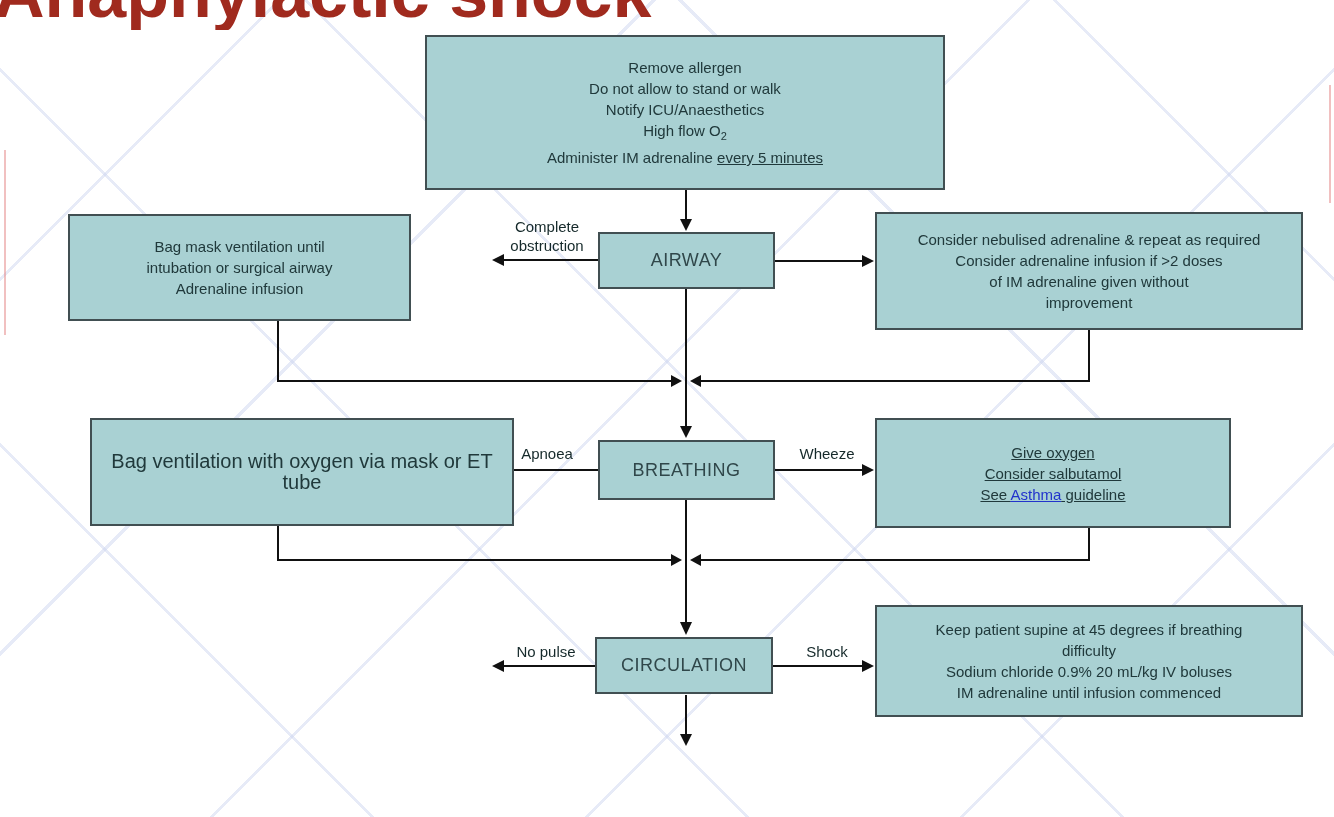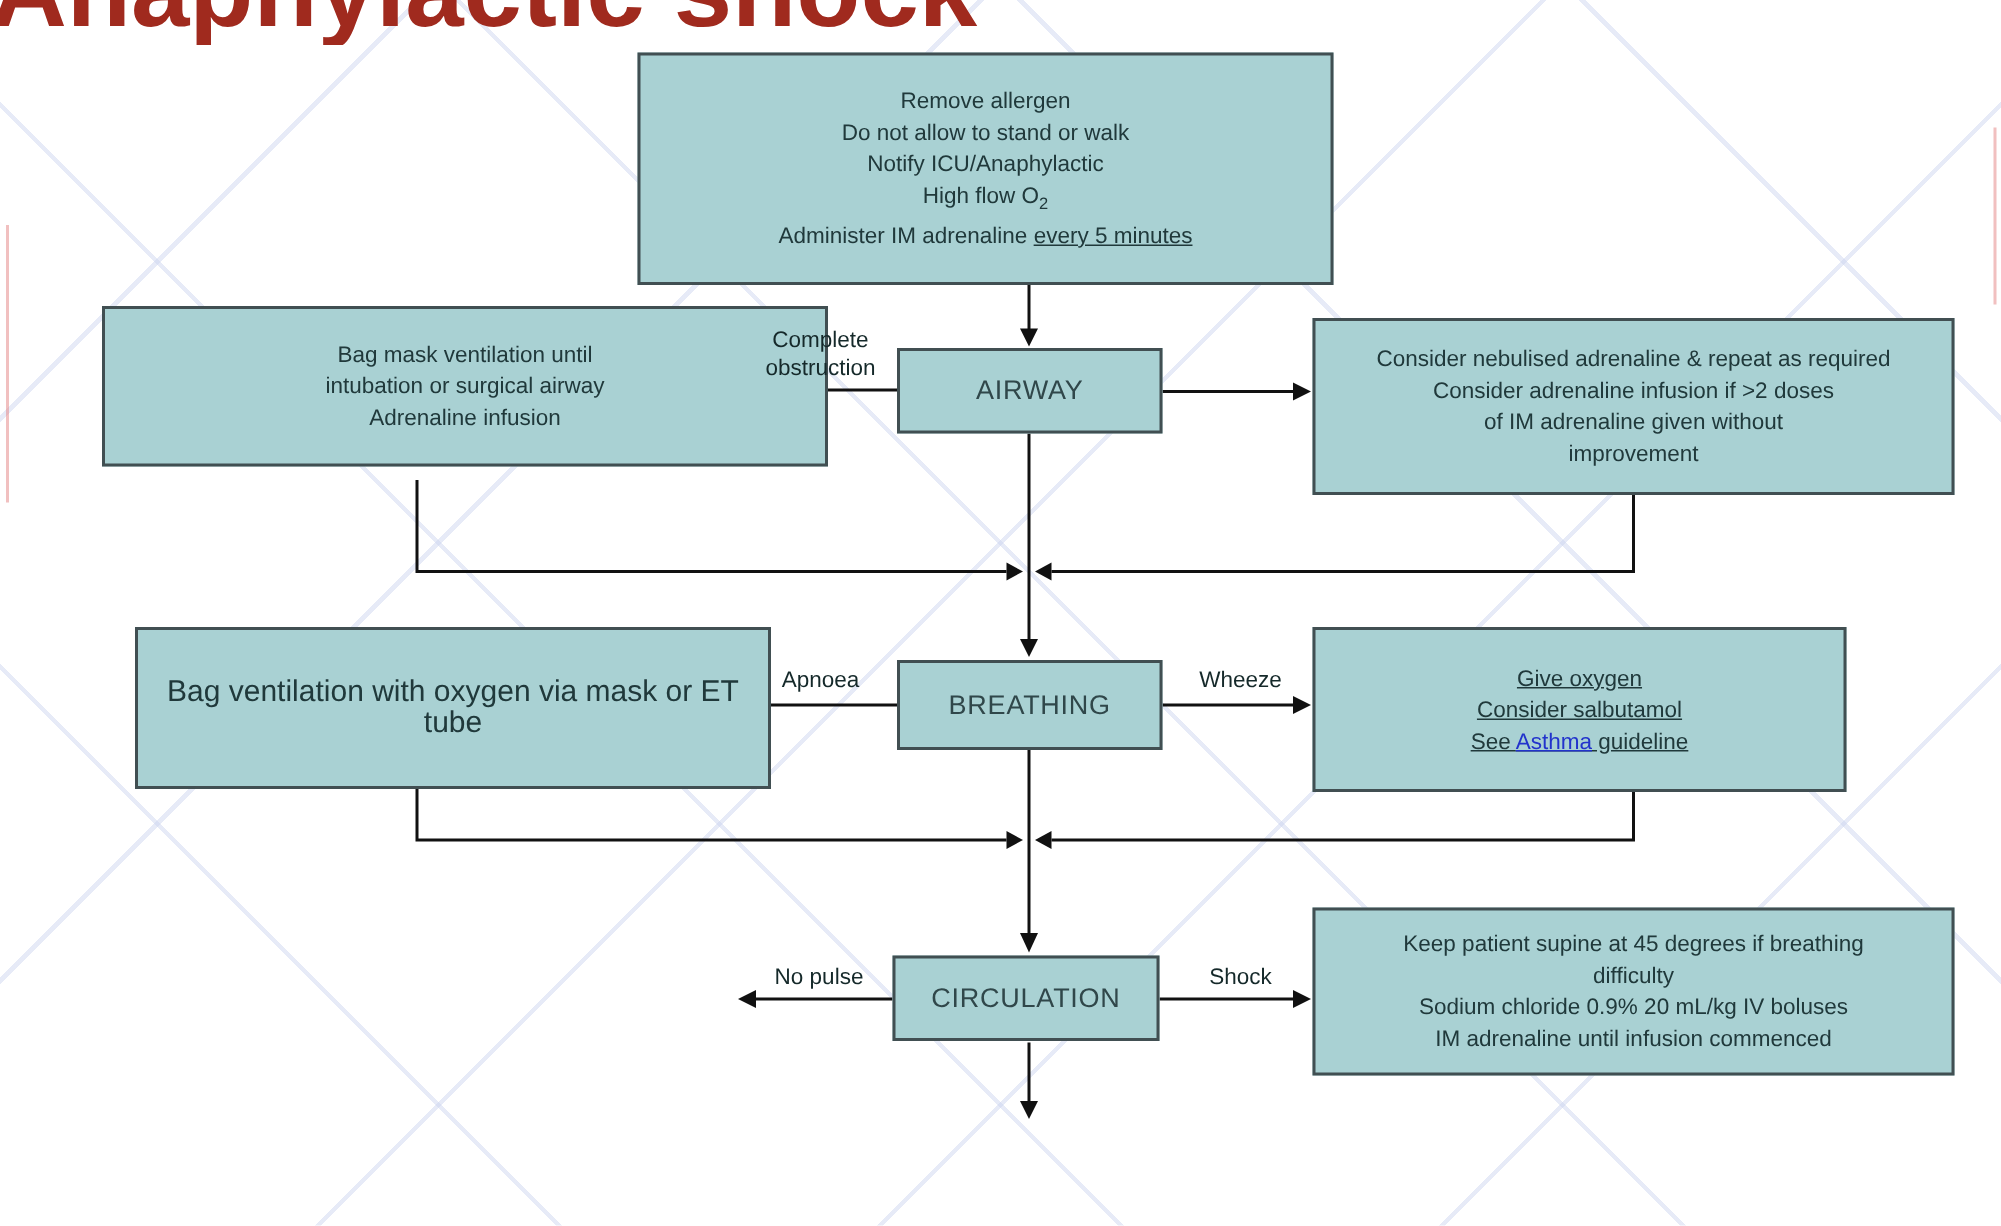--- a/index.html
+++ b/index.html
@@ -88,29 +88,29 @@
       <polygon points="862,464 862,476 874,470"></polygon>
       <polygon points="671,554 671,566 682,560"></polygon>
       <polygon points="701,554 701,566 690,560"></polygon>
       <polygon points="680,622 692,622 686,635"></polygon>
       <polygon points="504,660 504,672 492,666"></polygon>
       <polygon points="862,660 862,672 874,666"></polygon>
       <polygon points="680,734 692,734 686,746"></polygon>
     </g>
   </svg>
 
-  <div class="box" style="left:425px;top:35px;width:464px;height:155px;">
+  <div class="box" style="left:425px;top:35px;width:520px;height:155px;">
     <div>Remove allergen</div>
     <div>Do not allow to stand or walk</div>
-    <div>Notify ICU/Anaphylactic</div>
+    <div>Notify ICU/Anaesthetics</div>
     <div><span>High flow O</span><sub>2</sub></div>
     <div><span>Administer IM adrenaline </span><span class="uline">every 5 minutes</span></div>
   </div>
 
-  <div class="box" style="left:68px;top:204px;width:484px;height:107px;">
+  <div class="box" style="left:68px;top:214px;width:343px;height:107px;">
     <div class="prewrap">Bag mask ventilation until
 intubation or surgical airway
 Adrenaline infusion</div>
   </div>
 
   <div class="box stage-label" style="left:598px;top:232px;width:177px;height:57px;">
     <div>AIRWAY</div>
   </div>
 
   <div class="box" style="left:875px;top:212px;width:428px;height:118px;">

